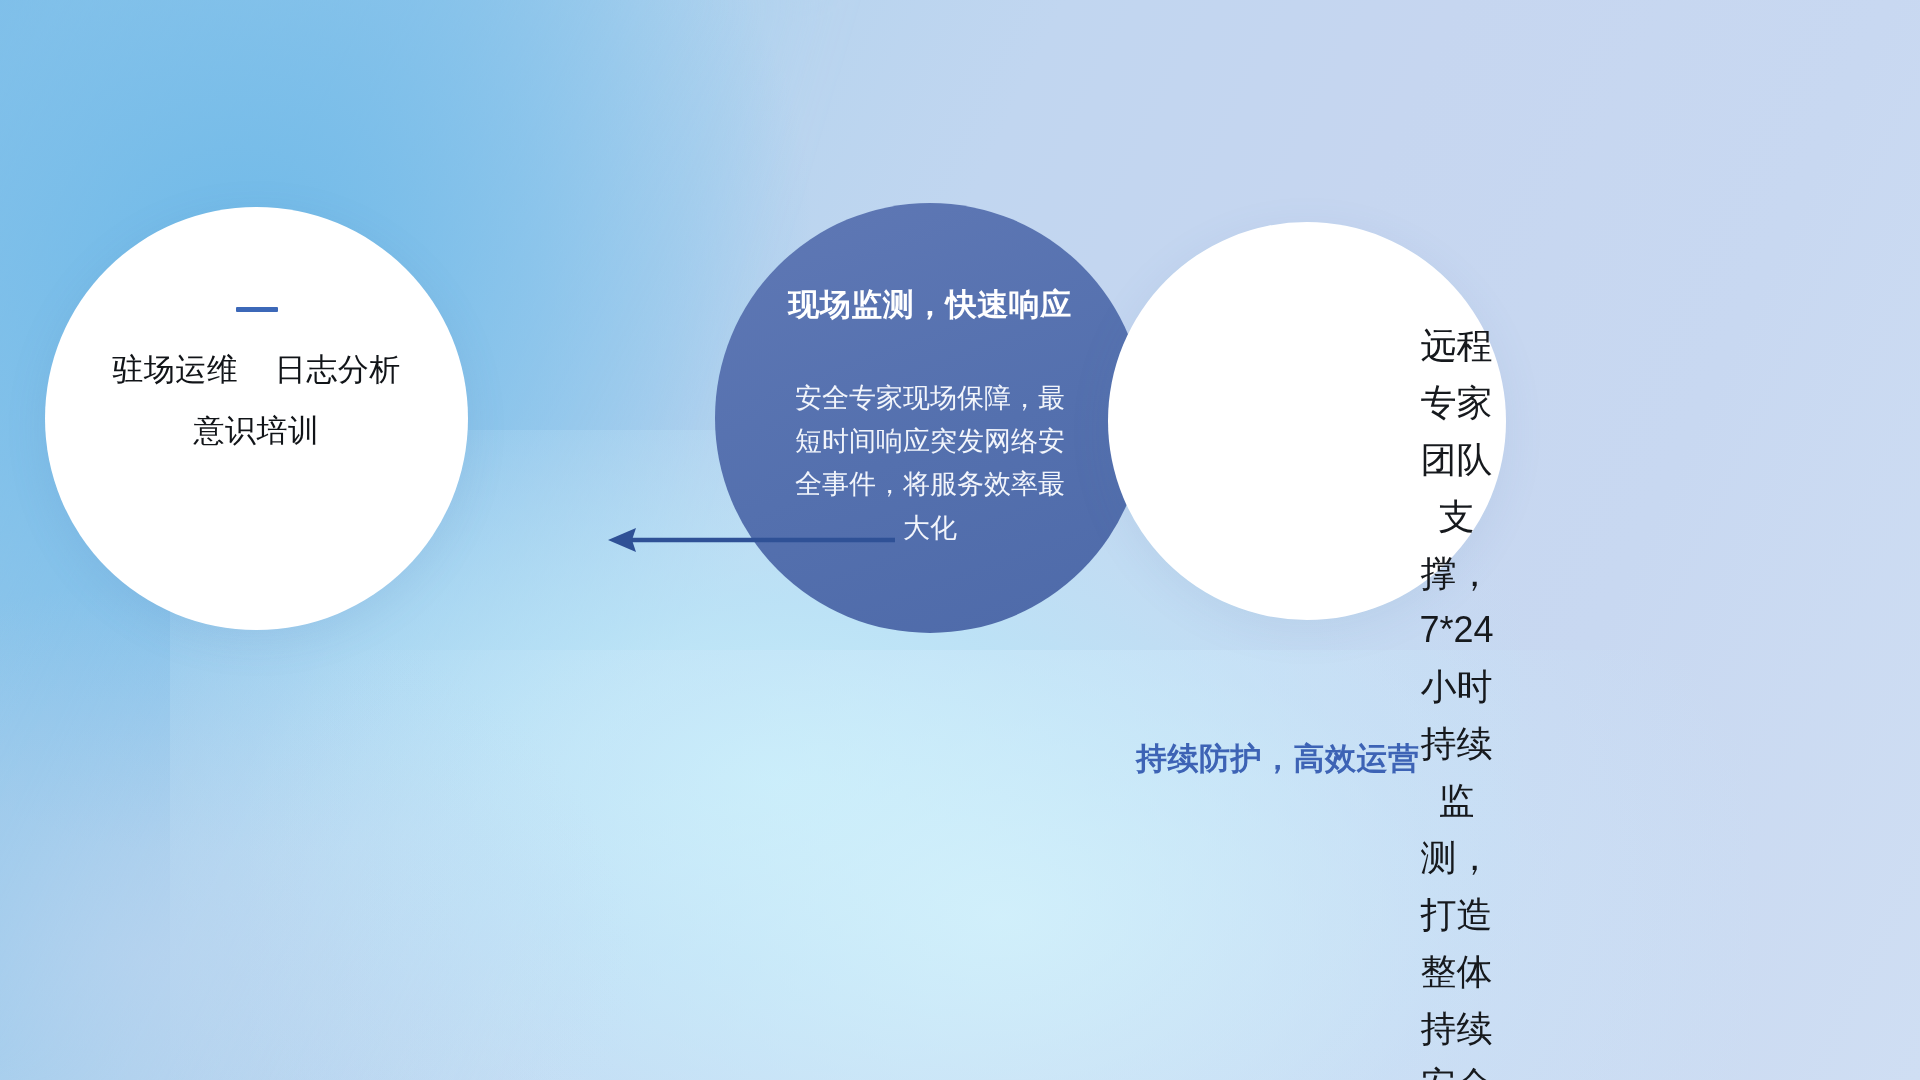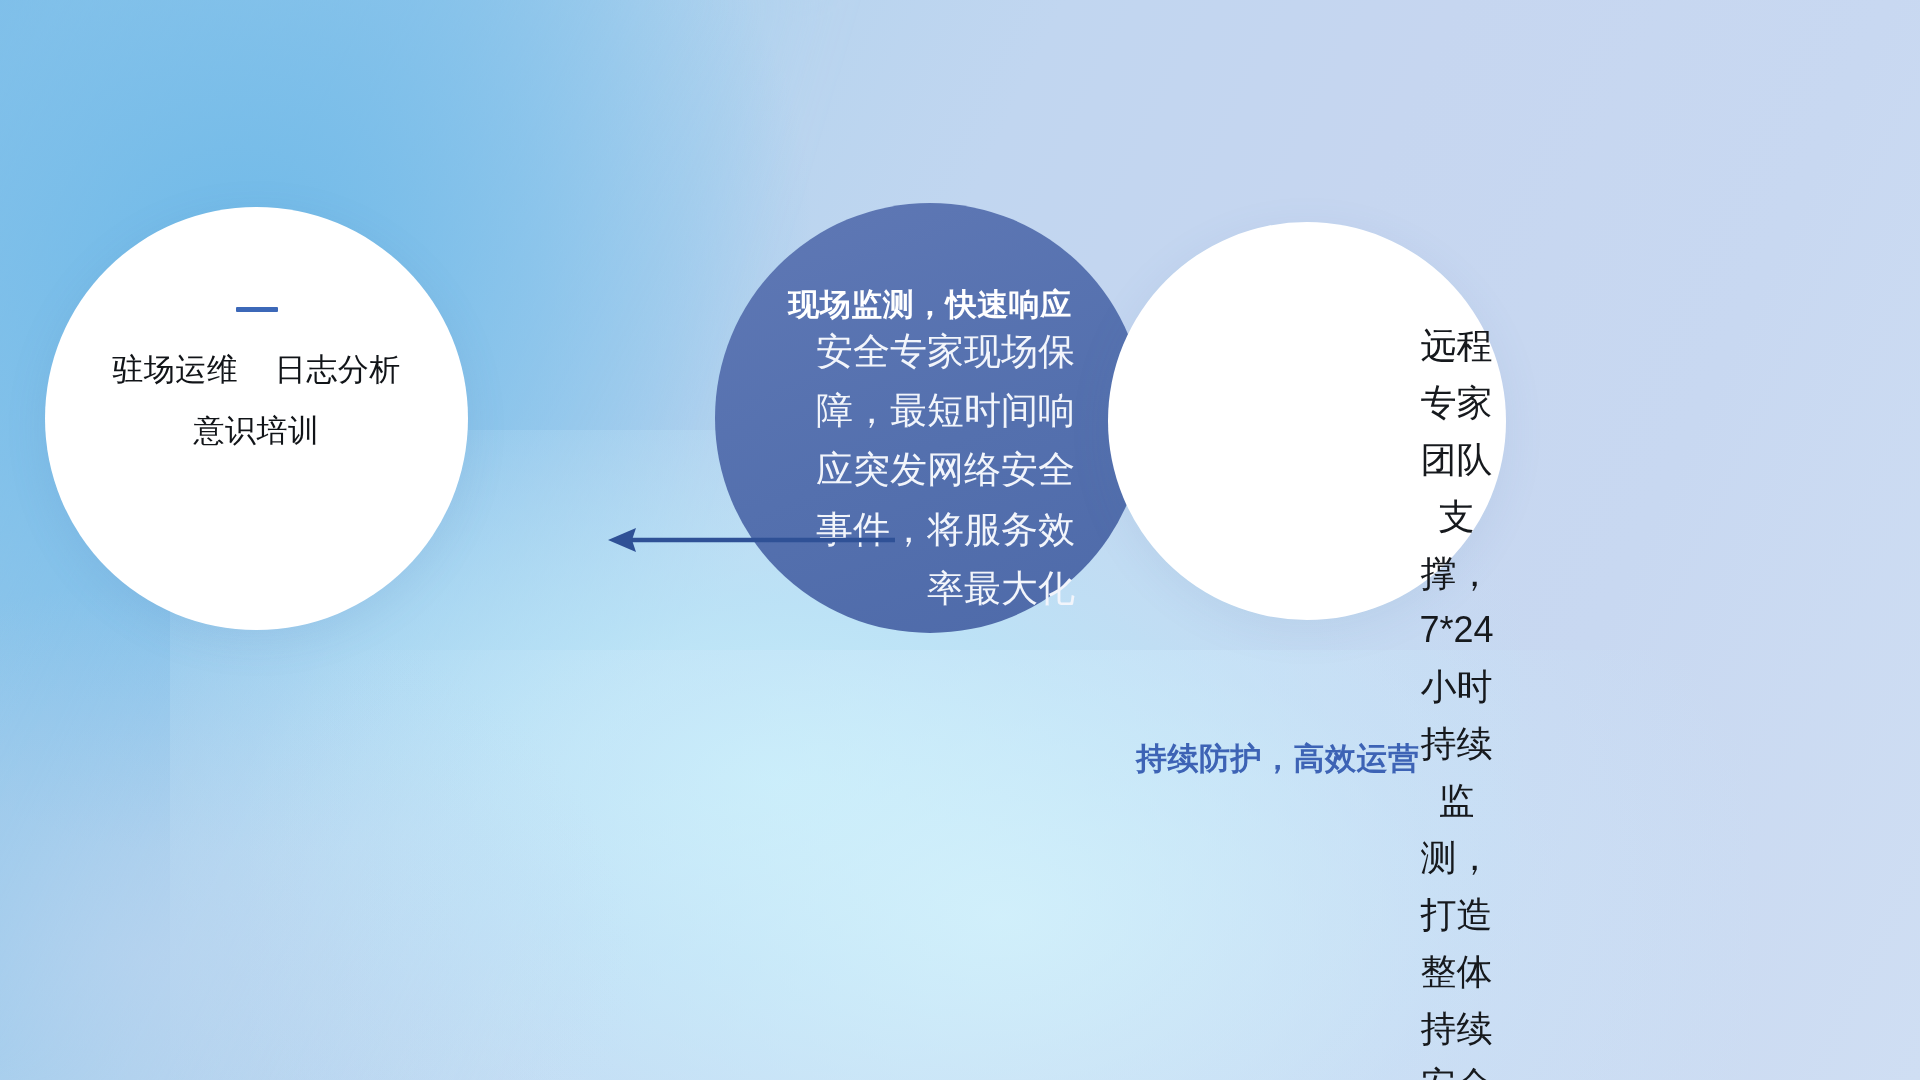--- a/index.html
+++ b/index.html
@@ -110,23 +110,24 @@
     color:#ffffff;
     font-weight:bold;
     font-size:31px;
     letter-spacing:.5px;
     line-height:1.1;
     white-space:nowrap;
     text-align:left;
   }
   .body-white {
     color:#f2f5fb;
-    font-size:37px;
+    font-size:27px;
     line-height:1.6;
-    text-align:right;
+    text-align:center;
+    margin-top:55px;
     max-width:290px;
   }
 
   
   #circle-right {
     left:1108px; top:222px; width:398px; height:398px;
     background:#ffffff;
     box-shadow:0 10px 40px rgba(90,125,175,.10);
     z-index:3;
   }

